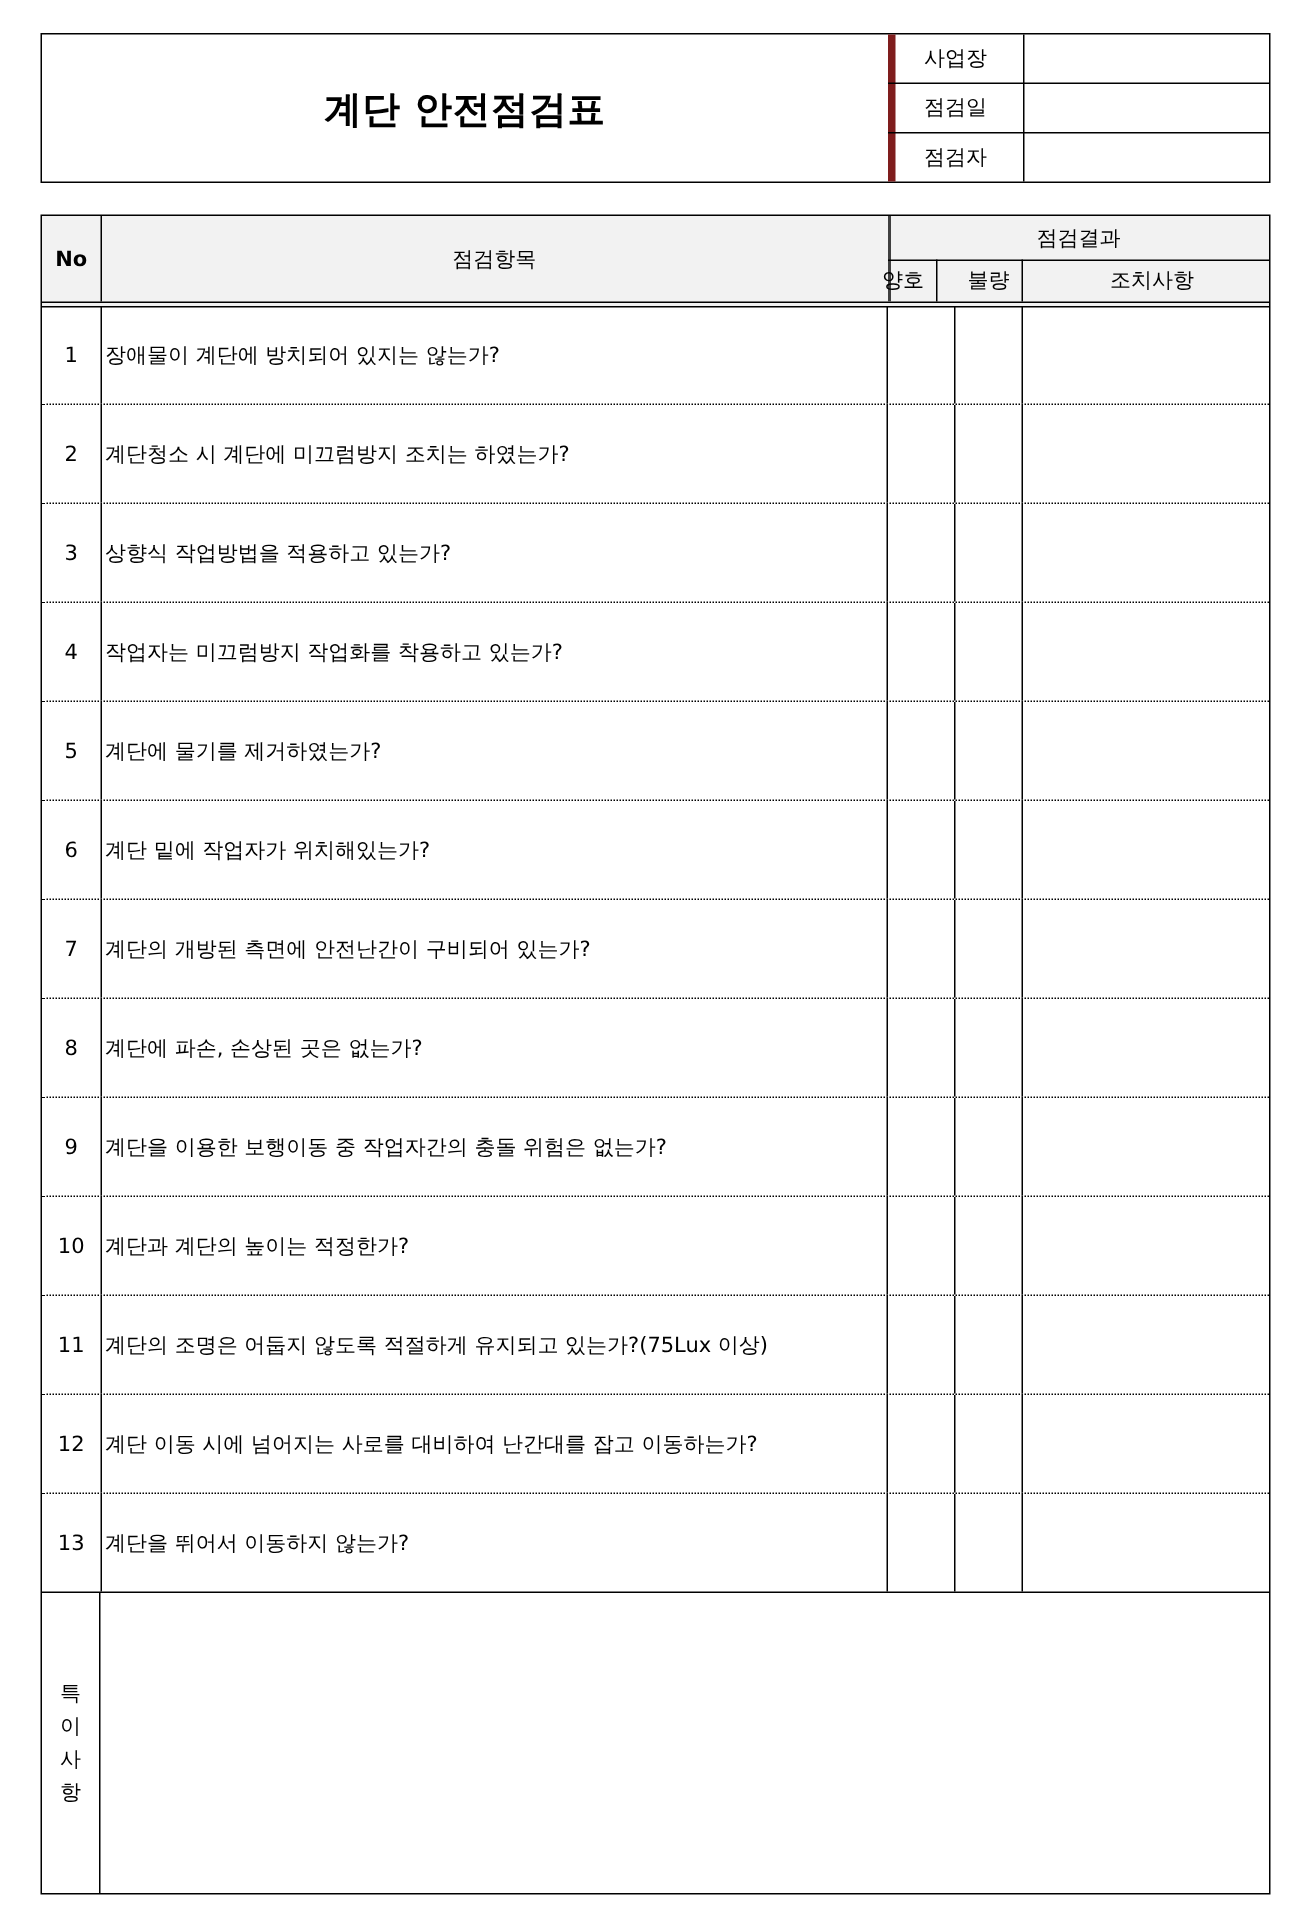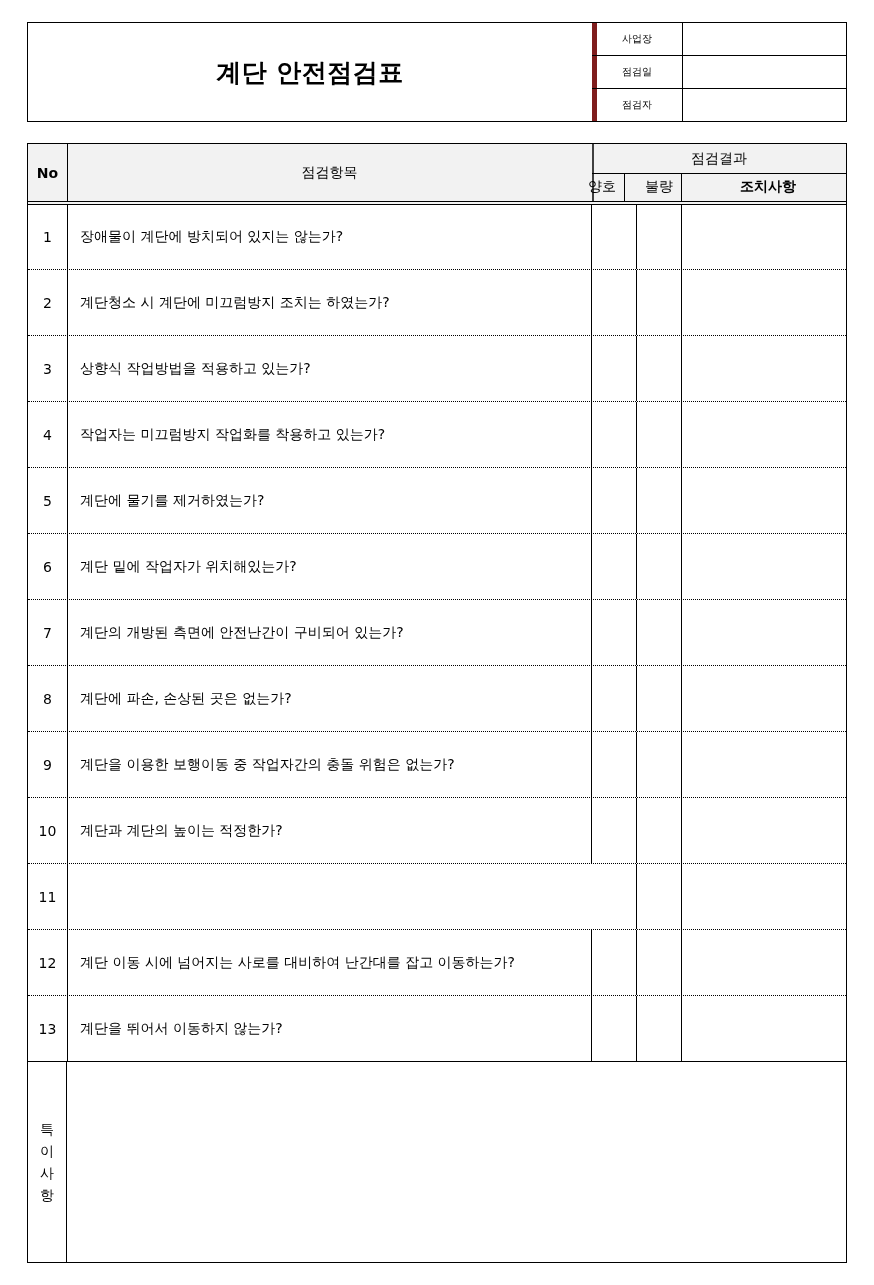--- a/index.html
+++ b/index.html
@@ -24,21 +24,21 @@
     font-size: 25px; font-weight: bold; letter-spacing: 0.5px;
   }
   .info-label-col {
     position: absolute; left: 564px; top: 0; width: 90px; height: 100%;
     border-right: 1px solid #000;
   }
   .info-row {
     height: 33px; box-sizing: border-box;
     border-bottom: 1px solid #000;
     display: flex; align-items: center; justify-content: center;
-    font-size: 10px;
+    font-size: 14px;
   }
   .info-row:last-child { border-bottom: none; height: 32px; }
   .info-value-col {
     position: absolute; left: 654px; top: 0; right: 0; height: 100%;
   }
   .info-value-row {
     height: 33px; box-sizing: border-box; border-bottom: 1px solid #000;
   }
   .info-value-row:last-child { border-bottom: none; height: 32px; }
 
@@ -71,40 +71,40 @@
     display: flex; align-items: center; justify-content: center;
     font-size: 14px;
   }
   .hdr-sub {
     position: absolute; top: 29px; height: 28px;
     display: flex; align-items: center; justify-content: center;
     font-size: 14px; box-sizing: border-box;
   }
   .hdr-good { left: 552px; width: 45px; border-right: 1px solid #000; }
   .hdr-bad { left: 609px; width: 45px; border-right: 1px solid #000; }
-  .hdr-action { left: 662px; right: 0; font-weight: bold; }
+  .hdr-action { left: 662px; right: 0; }
 
   .rows {
     position: absolute; left: 0; top: 60px; right: 0;
   }
   .row {
     position: relative; height: 66px; box-sizing: border-box;
     border-bottom: 1px dotted #000;
   }
   .row:last-child { border-bottom: 1.5px solid #000; }
   .row .c-no {
     position: absolute; left: 0; top: 0; width: 39px; height: 100%;
     border-right: 1px solid #000;
     display: flex; align-items: center; justify-content: center;
     font-size: 14px;
   }
   .row .c-item {
     position: absolute; left: 39px; top: 0; width: 525px; height: 100%;
     border-right: 1px solid #000; box-sizing: border-box;
-    display: flex; align-items: center; padding-left: 13px;
+    display: flex; align-items: center; padding-left: 3px;
     font-size: 14px; white-space: nowrap;
   }
   .row .c-good {
     position: absolute; left: 564px; top: 0; width: 45px; height: 100%;
     border-right: 1px solid #000; box-sizing: border-box;
   }
   .row .c-bad {
     position: absolute; left: 609px; top: 0; width: 45px; height: 100%;
     border-right: 1px solid #000; box-sizing: border-box;
   }
@@ -220,20 +220,21 @@
     </div>
     <div class="row">
       <div class="c-no">10</div>
       <div class="c-item">계단과 계단의 높이는 적정한가?</div>
       <div class="c-good"></div>
       <div class="c-bad"></div>
       <div class="c-action"></div>
     </div>
     <div class="row">
       <div class="c-no">11</div>
+      <div class="c-item">계단의 조명은 어둡지 않도록 적절하게 유지되고 있는가?(75Lux 이상)</div>
       <div class="c-good"></div>
       <div class="c-bad"></div>
       <div class="c-action"></div>
     </div>
     <div class="row">
       <div class="c-no">12</div>
       <div class="c-item">계단 이동 시에 넘어지는 사로를 대비하여 난간대를 잡고 이동하는가?</div>
       <div class="c-good"></div>
       <div class="c-bad"></div>
       <div class="c-action"></div>

